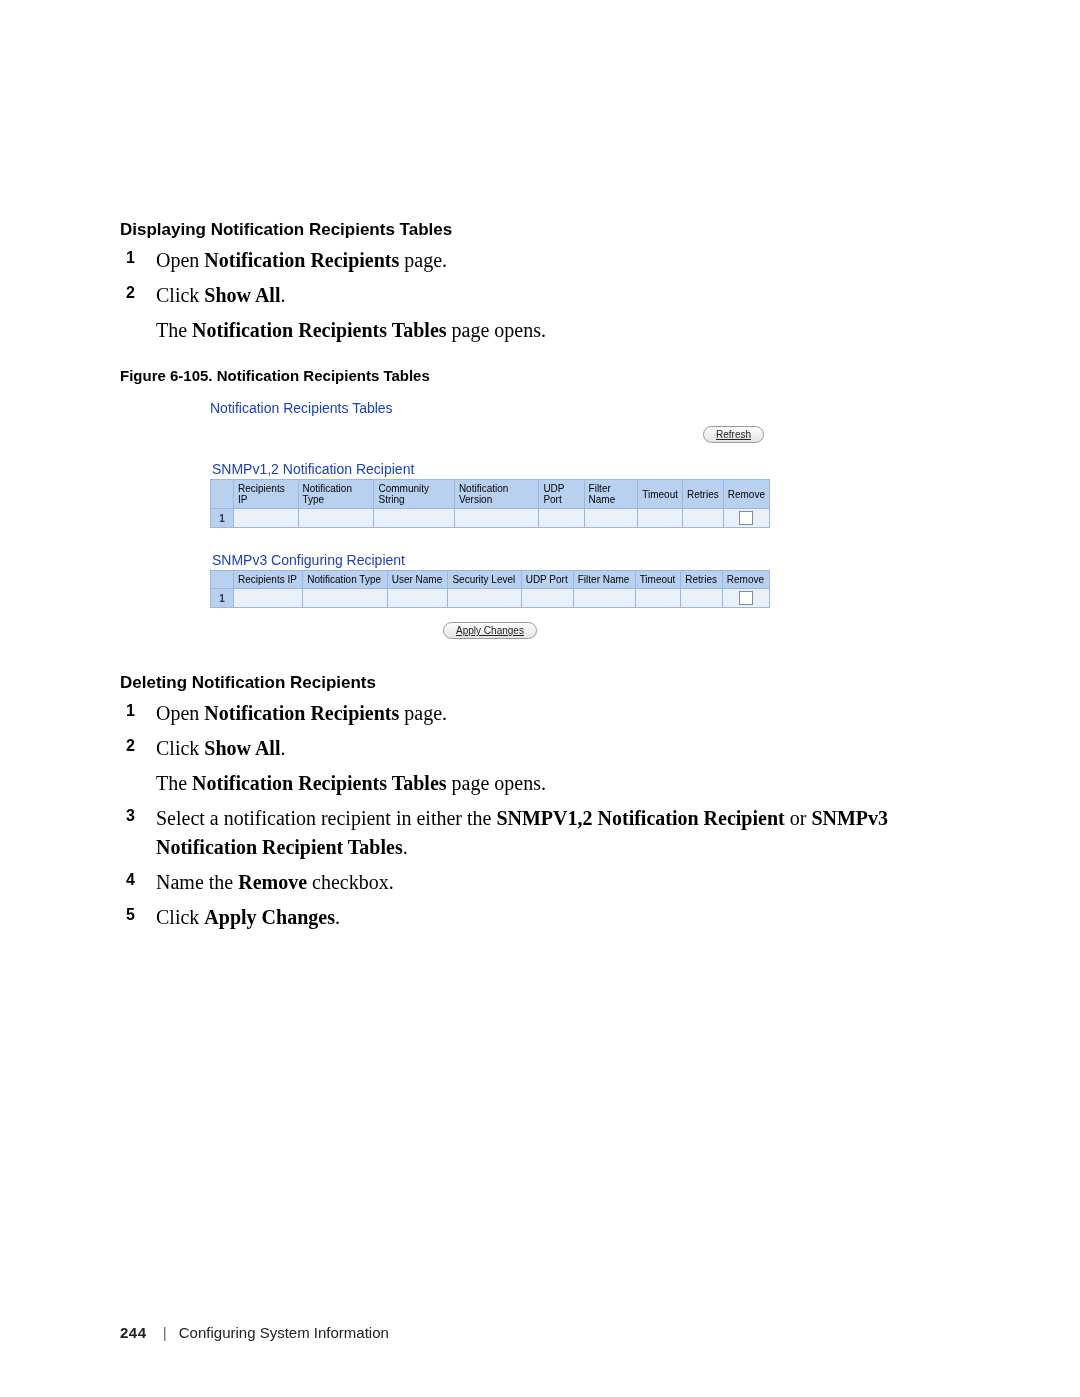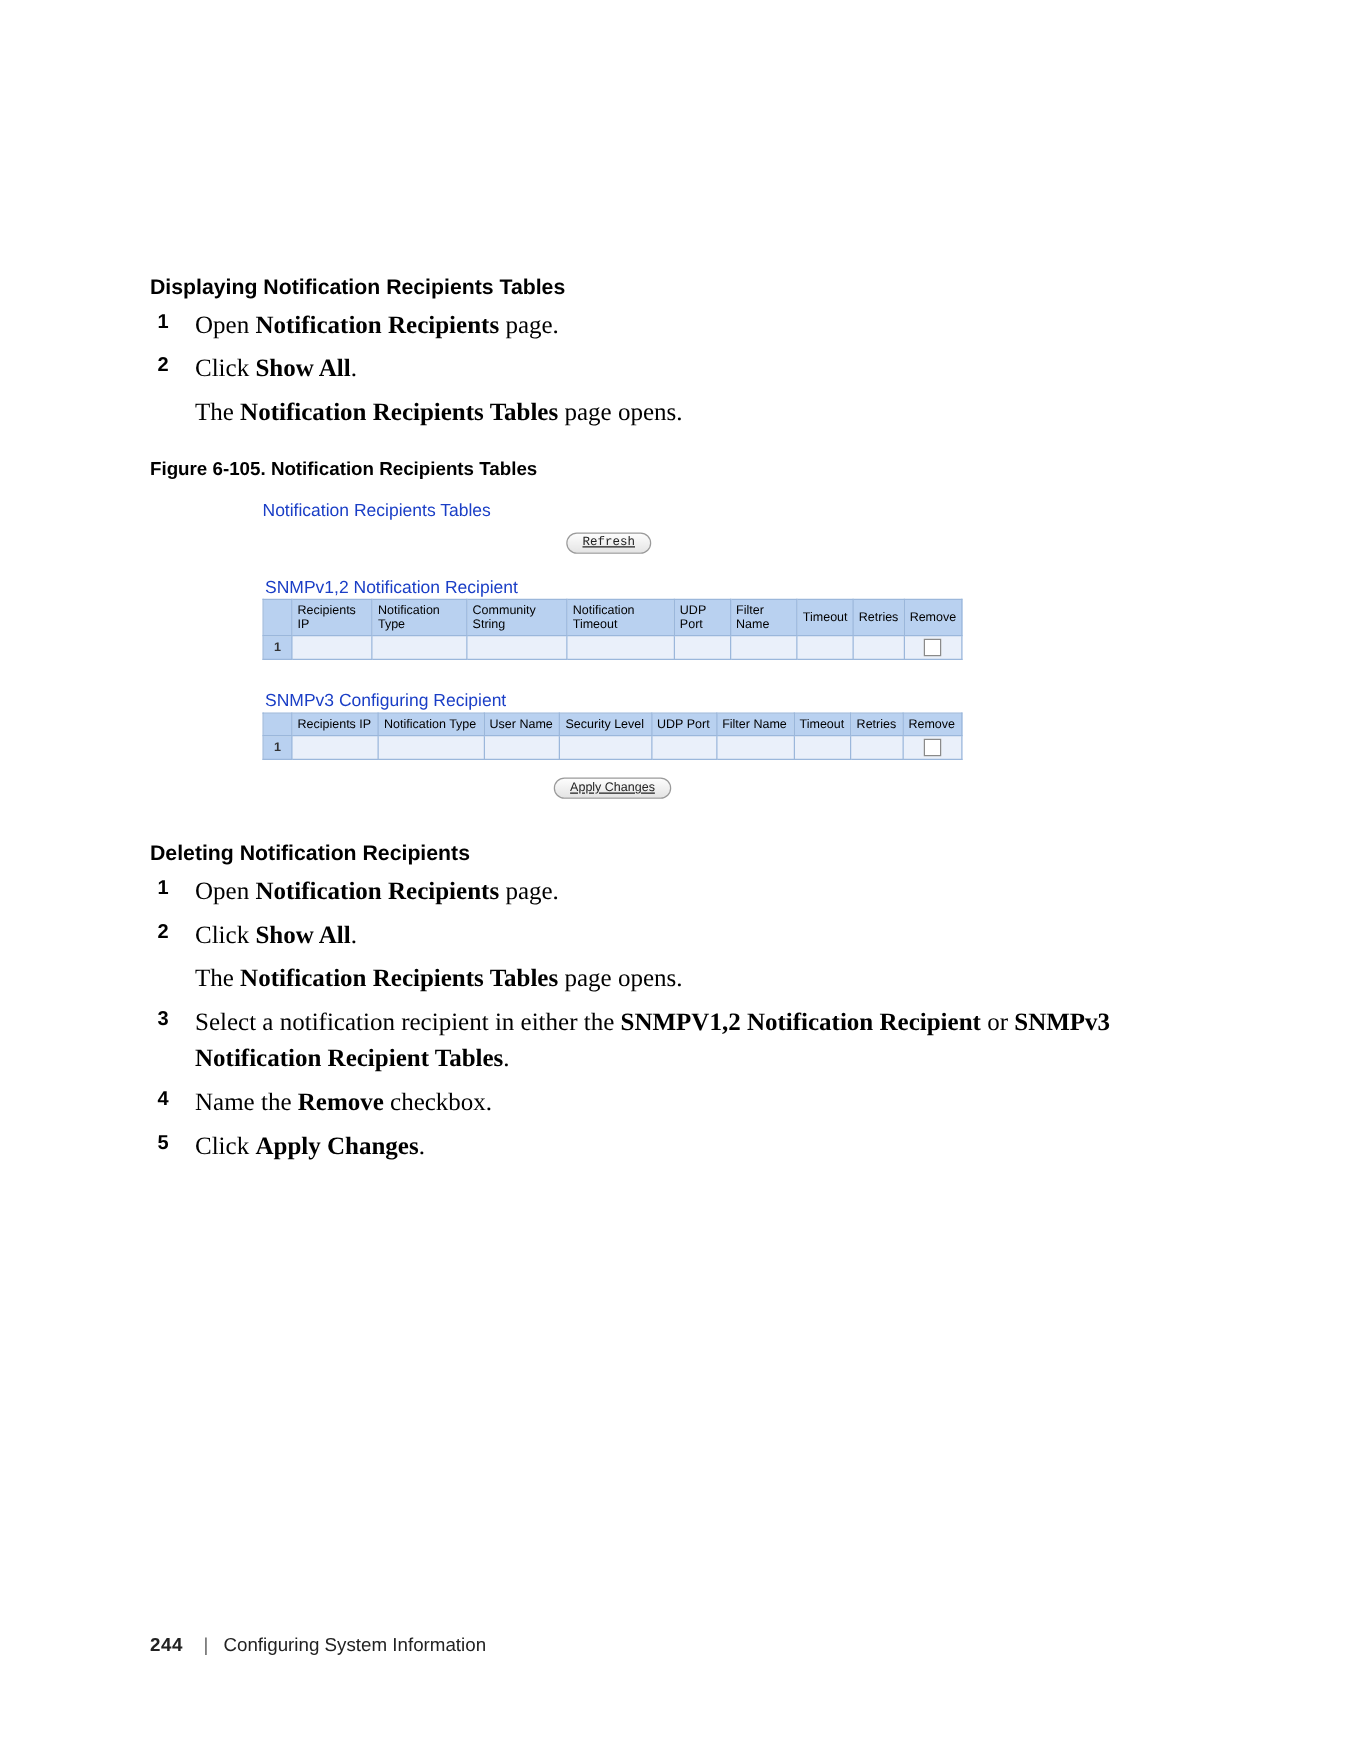--- a/index.html
+++ b/index.html
@@ -62,23 +62,22 @@
     font-size: 12px;
     color: #333;
     padding-bottom: 10px;
   }
   .shot .title {
     color: #1a3ec6;
     font-size: 14px;
     padding: 6px 0 6px 0;
   }
   .shot .refresh-row {
-    text-align: center;
+    text-align: right;
     padding: 4px 6px 10px 0;
-    font-family: Liberation Mono, monospace;
   }
   .mini-btn {
     display: inline-block;
     background: linear-gradient(#fdfdfd,#e4e4e4);
     border: 1px solid #9a9a9a;
     border-radius: 10px;
     padding: 2px 12px;
     font-size: 10px;
     color: #222;
     text-decoration: underline;
@@ -121,21 +120,21 @@
     border:1px solid #8a8a8a;
     background:#fff;
     vertical-align:middle;
   }
   .apply-row {
     text-align: center;
     padding: 14px 0 4px 0;
   }
   .footer {
     position: absolute;
-    bottom: 72px;
+    bottom: 56px;
     left: 120px;
     font-family: Arial, Helvetica, sans-serif;
     font-size: 15px;
     color: #222;
   }
   .footer .pg { font-weight: bold; letter-spacing: 0.5px; margin-right: 8px;}
   .footer .sep { margin: 0 8px 0 4px; color:#666;}
 </style>
 </head>
 <body>
@@ -170,21 +169,21 @@
     </div>
 
     <div class="sect-title">SNMPv1,2 Notification Recipient</div>
     <table class="snmp">
       <thead>
         <tr>
           <th style="width:14px;"></th>
           <th>Recipients IP</th>
           <th>Notification Type</th>
           <th>Community String</th>
-          <th>Notification Timeout</th>
+          <th>Notification Version</th>
           <th>UDP Port</th>
           <th>Filter Name</th>
           <th>Timeout</th>
           <th>Retries</th>
           <th>Remove</th>
         </tr>
       </thead>
       <tbody>
         <tr>
           <td class="idx">1</td>

